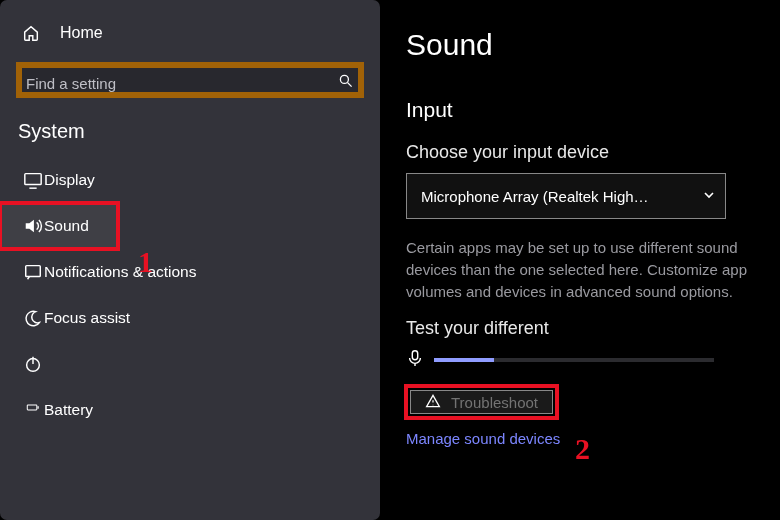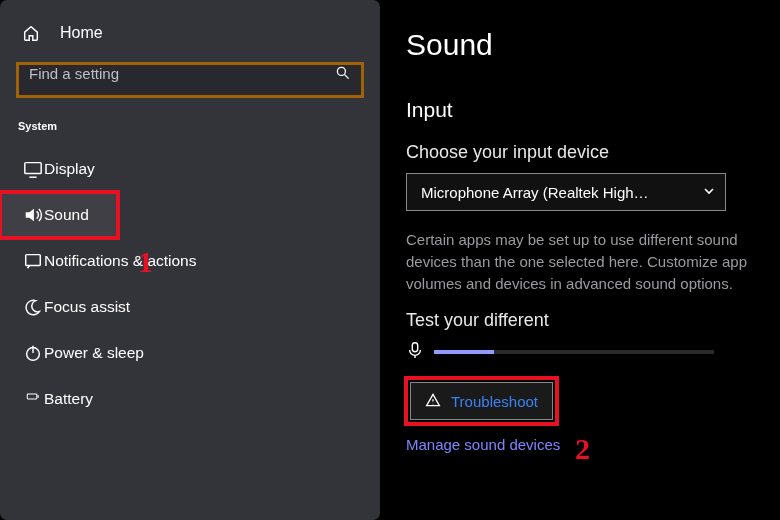--- a/index.html
+++ b/index.html
@@ -23,37 +23,37 @@
   }
   .home-row {
     display: flex; align-items: center;
     padding: 6px 18px 14px 22px;
     gap: 20px;
   }
   .home-row .icon { width: 18px; height: 18px; display:flex; align-items:center; }
   .home-row span.label { font-size: 16px; }
   .search-box {
     margin: 6px 16px 18px 16px;
-    border: 3px solid #a16207;
+    border: 6px solid #a16207;
     background: rgba(20,20,25,0.35);
     height: 36px;
-    display: flex; align-items: flex-start;
-    padding: 0 10px;
+    display: flex; align-items: flex-end;
+    padding: 0 4px;
     color: #ccc;
   }
   .search-box input {
     flex: 1; background: transparent; border: none; outline: none;
     color: #ccc; font-size: 15px;
     font-family: inherit;
   }
   .search-box input::placeholder { color: #bfbfc6; }
   .group-label {
     padding: 4px 18px 14px 18px;
-    font-size: 11px;
-    font-weight: 700;
+    font-size: 20px;
+    font-weight: 400;
   }
   .nav-item {
     display: flex; align-items: center;
     padding: 12px 18px 12px 22px;
     height: 46px;
     cursor: pointer;
   }
   .nav-item .icon {
     width: 22px; height: 22px;
     display: flex; align-items: center; justify-content: center;
@@ -92,21 +92,21 @@
     font-weight: 500;
     margin-bottom: 20px;
   }
   .field-label {
     font-size: 18px;
     color: #e8e8e8;
     margin-bottom: 10px;
   }
   .dropdown {
     width: 320px;
-    height: 38px;
+    height: 46px;
     border: 1px solid #888;
     background: #111;
     display: flex; align-items: center;
     justify-content: space-between;
     padding: 0 10px 0 14px;
     margin-bottom: 18px;
     cursor: pointer;
   }
   .dropdown .chev { font-size: 12px; color: #ddd; }
   .muted {
@@ -128,22 +128,22 @@
   }
   .mic-bar-track {
     width: 280px; height: 4px; background: #2b2b2f;
   }
   .mic-bar-fill {
     height: 4px; background: #8f9cff; width: 60px;
   }
   .btn {
     border: 1px solid #888;
     background: #1a1a1a;
-    color: #3b82f6;
-    height: 38px;
+    color: #737373;
+    height: 24px;
     padding: 0 14px;
     display: inline-flex; align-items: center; gap: 10px;
     font-size: 15px;
     cursor: pointer;
     justify-content: flex-end;
   }
   .troubleshoot-wrap {
     display: inline-block;
     padding: 4px;
     position: relative;
@@ -217,21 +217,20 @@
     <span class="label">Focus assist</span>
   </div>
 
   <div class="nav-item">
     <span class="icon">
       <svg viewBox="0 0 22 22" width="20" height="20">
           <circle cx="11" cy="12" r="7"></circle>
           <path d="M11 3v8"></path>
         </svg>
     </span>
-    <span class="label">Power &amp; sleep</span>
   </div>
 
   <div class="nav-item">
     <span class="icon">
       <svg viewBox="0 0 22 22" width="20" height="14">
           <rect x="2" y="3" width="15" height="8" rx="1"></rect>
           <rect x="18" y="5" width="2" height="4" fill="#fff" stroke="none"></rect>
         </svg>
     </span>
     <span class="label">Battery</span>

